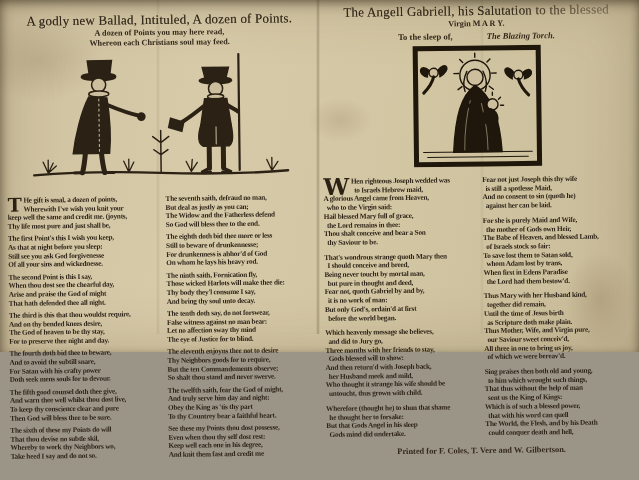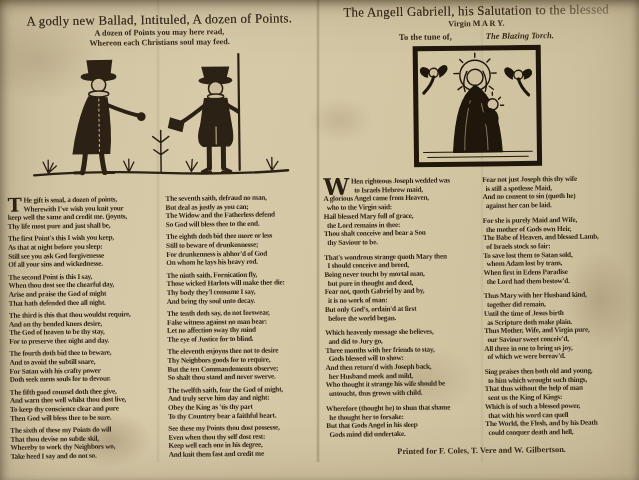--- a/index.html
+++ b/index.html
@@ -1,21 +1,21 @@
 <!DOCTYPE html>
 <html><head>
 <meta charset="utf-8">
 <style>
   html,body{margin:0;padding:0;}
   body{
     width:639px;height:480px;overflow:hidden;
     background:#9b9588;
     font-family:"Liberation Serif","DejaVu Serif",serif;
   }
-  .scene{position:relative;width:639px;height:480px;}
+  .scene{position:relative;width:639px;height:352px;}
 
   
   .fray{
     position:absolute;inset:0;background:#e6dfca;
     clip-path:polygon(0 0,639 0,639 435,634 443,639 451,637 461,610 467,588 457,560 466,535 460,505 473,482 463,455 468,432 461,410 473,385 465,362 471,338 463,318 471,295 462,272 469,248 462,225 470,202 462,180 469,156 462,133 469,110 461,88 468,66 461,44 469,22 462,0 468);
   }
   .paper{
     position:absolute;inset:0;
     background:
       radial-gradient(60px 40px at 110px 440px, rgba(115,90,60,.30), transparent 70%),
@@ -220,21 +220,21 @@
               <div class="vline">And knit them fast and credit me</div>
             </div>
         </div>
       </div>
     </div>
 
     <div class="half right">
       <div class="btitle">The Angell Gabriell, his Salutation to the blessed</div>
       <div class="subt">Virgin M A R Y.</div>
       <div class="tuneline">
-        <span>To the tune of,</span>
+        <span>To the sleep of,</span>
         <span class="tunename">The Blazing Torch.</span>
       </div>
 
       <div class="cutwrap">
         <svg width="130" height="122" viewBox="0 0 128 121">
           <rect x="3" y="3" width="122" height="115" fill="none" stroke="#1f170c" stroke-width="5"></rect>
           <g stroke="#1f170c" stroke-width="1.4" fill="none" stroke-linecap="round">
             <circle cx="62" cy="30" r="15"></circle>
             <path d="M62,12 v-4 M50,17 l-3,-3 M74,17 l3,-3 M46,28 h-5 M78,28 h5 M49,41 l-4,3 M76,41 l4,3"></path>
             <circle cx="62" cy="32" r="8" fill="#cdbf9d"></circle>

